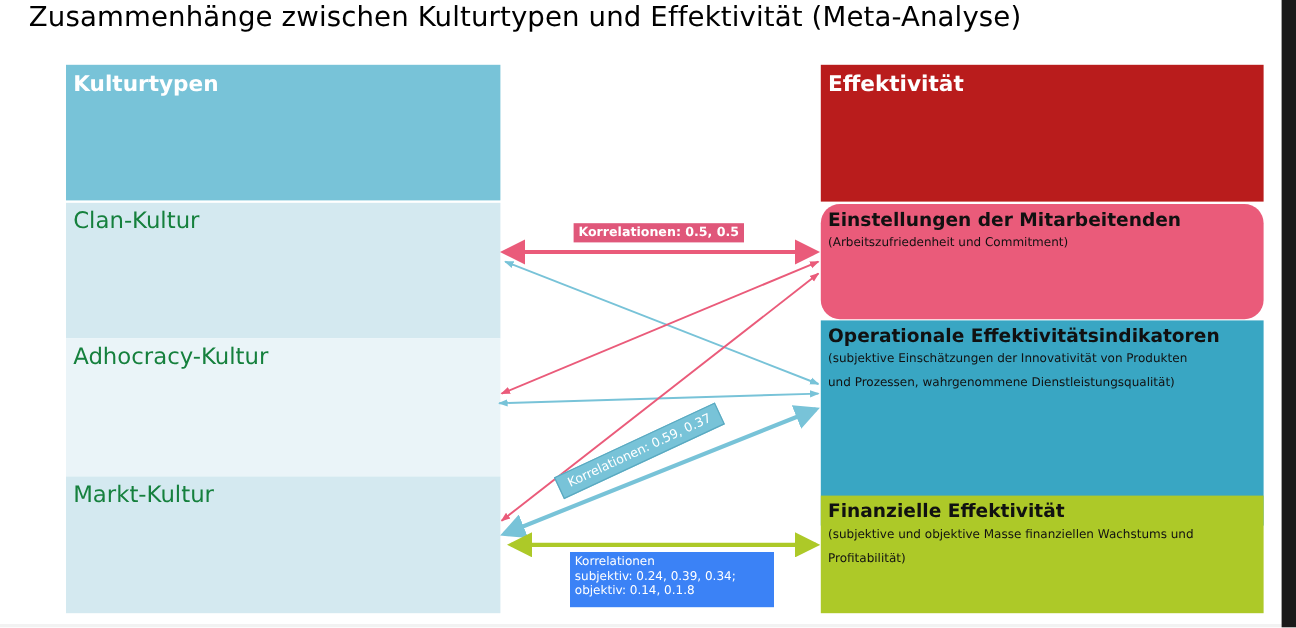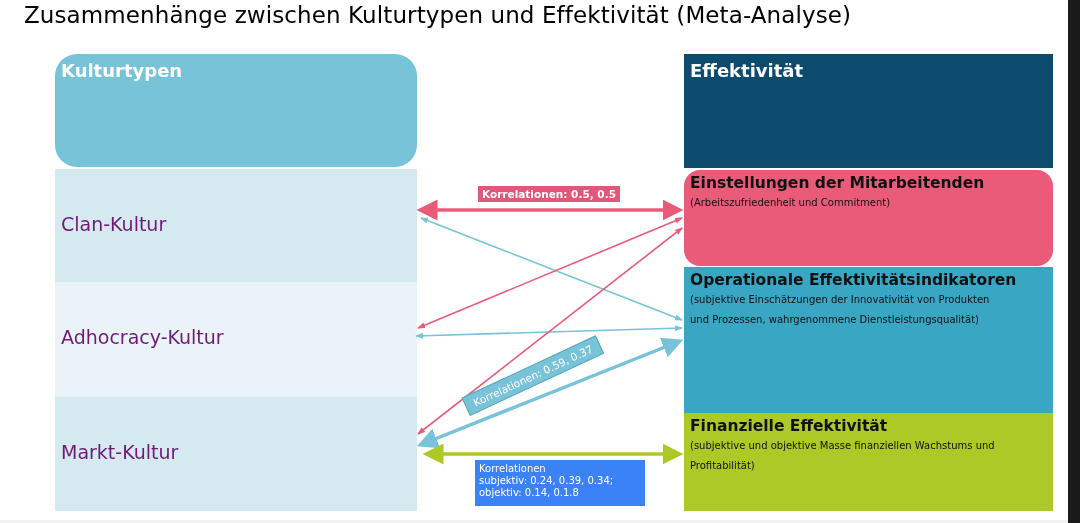--- a/index.html
+++ b/index.html
@@ -16,52 +16,52 @@
     position: absolute; left: 1068px; top: 0; width: 12px; height: 523px;
     background: #1a1a1a;
   }
   .bottom-rule {
     position: absolute; left: 0; top: 520px; width: 1068px; height: 3px;
     background: #f2f2f2;
   }
 
   .box { position: absolute; }
   .box .head-label { position: absolute; left: 6px; top: 6px; font-weight: bold; color: #fff; font-size: 18px; }
-  .cell-label { position: absolute; left: 6px; top: 4px; font-size: 19px; color: #701a75; margin-top: 40px; }
+  .cell-label { position: absolute; left: 6px; top: 4px; font-size: 19px; color: #15803d; }
 
   .eff-title { font-weight: bold; font-size: 15.5px; color: #111; line-height: 19px; }
   .eff-desc { font-size: 10px; color: #111; line-height: 20px; }
   .eff-inner { position: absolute; left: 6px; top: 4px; right: 4px; }
 
   .label-box {
     position: absolute; color: #fff; font-size: 10px; line-height: 12px;
     padding: 2px 4px; white-space: nowrap;
   }
 
   svg.arrows { position: absolute; left: 0; top: 0; width: 1080px; height: 523px; pointer-events: none; }
 </style>
 </head>
 <body>
 
 <div class="title">Zusammenhänge zwischen Kulturtypen und Effektivität (Meta-Analyse)</div>
 
-<div class="box" style="left:55px; top:54px; width:362px; height:113px; background:#78C3D8;border-radius:22px;">
+<div class="box" style="left:55px; top:54px; width:362px; height:113px; background:#78C3D8;">
   <span class="head-label">Kulturtypen</span>
 </div>
 <div class="box" style="left:55px; top:169px; width:362px; height:113px; background:#D4E9F0;">
   <span class="cell-label">Clan-Kultur</span>
 </div>
 <div class="box" style="left:55px; top:282px; width:362px; height:115px; background:#EAF4F8;">
   <span class="cell-label">Adhocracy-Kultur</span>
 </div>
 <div class="box" style="left:55px; top:397px; width:362px; height:114px; background:#D4E9F0;">
   <span class="cell-label">Markt-Kultur</span>
 </div>
 
-<div class="box" style="left:684px; top:54px; width:369px; height:114px; background:#0c4a6e;">
+<div class="box" style="left:684px; top:54px; width:369px; height:114px; background:#b91c1c;">
   <span class="head-label">Effektivität</span>
 </div>
 <div class="box" style="left:684px; top:170px; width:369px; height:96px; background:#EA5B7A;border-radius:16px;">
   <div class="eff-inner">
     <div class="eff-title">Einstellungen der Mitarbeitenden</div>
     <div class="eff-desc">(Arbeitszufriedenheit und Commitment)</div>
   </div>
 </div>
 <div class="box" style="left:684px; top:267px; width:369px; height:171px; background:#39A6C3;">
   <div class="eff-inner" style="width:360px;">

